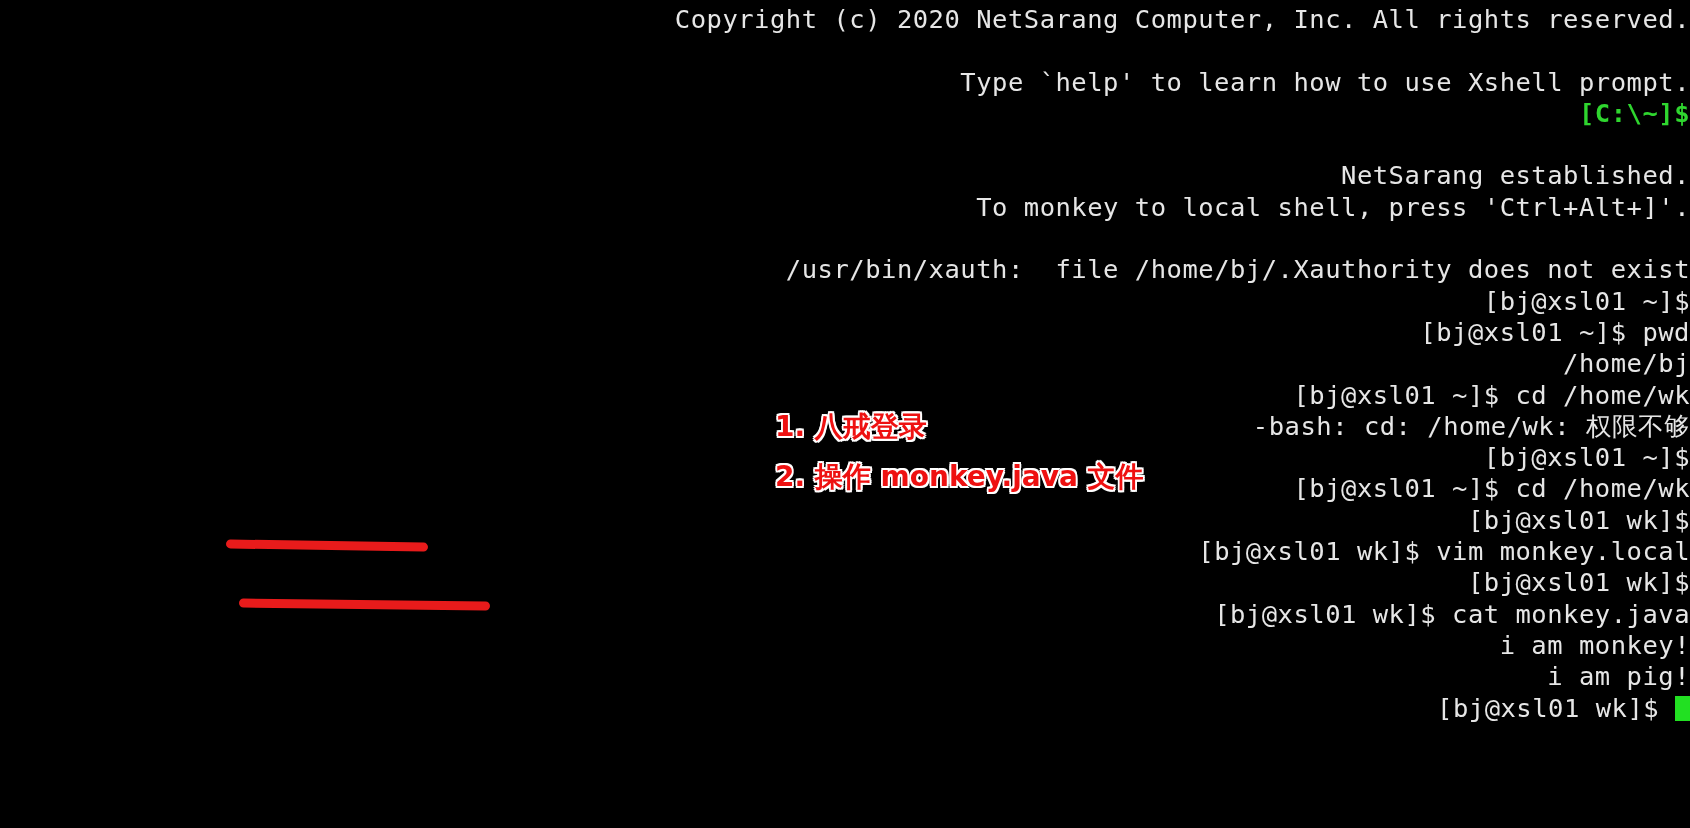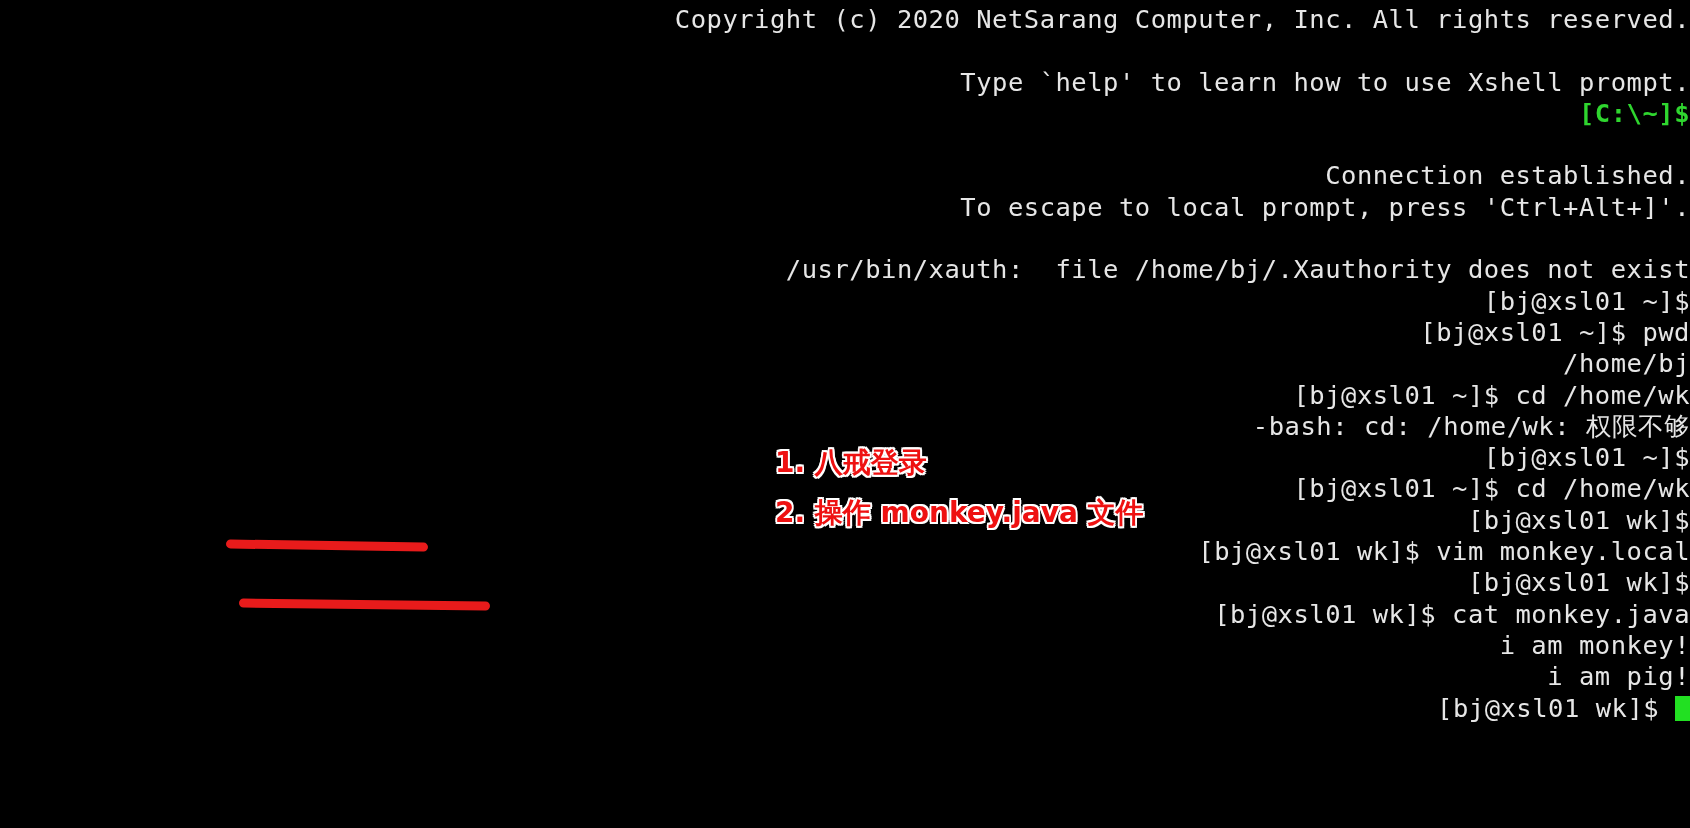--- a/index.html
+++ b/index.html
@@ -66,21 +66,20 @@
     white-space: pre;
     text-shadow:
       -1.6px -1.6px 0 #ffffff,
        1.6px -1.6px 0 #ffffff,
       -1.6px  1.6px 0 #ffffff,
        1.6px  1.6px 0 #ffffff,
        0    -1.8px 0 #ffffff,
        0     1.8px 0 #ffffff,
       -1.8px  0    0 #ffffff,
        1.8px  0    0 #ffffff;
-    margin-top: 36px;
   }
   #annot-line-1 { left: 775px; top: 408px; }
   #annot-line-2 { left: 775px; top: 458px; }
 
   .annot-underline {
     position: absolute;
     height: 9px;
     background: #e81b1b;
     border-radius: 6px;
   }
@@ -102,22 +101,22 @@
 
 <div id="terminal-window">
 
   <div id="terminal-screen">
 
     <span class="term-line c-white">Copyright (c) 2020 NetSarang Computer, Inc. All rights reserved.</span>
     <span class="term-line blank"></span>
     <span class="term-line c-white">Type `help' to learn how to use Xshell prompt.</span>
     <span class="term-line c-green">[C:\~]$</span>
     <span class="term-line blank"></span>
-    <span class="term-line c-white">Connection established.</span>
-    <span class="term-line c-white">To escape to local prompt, press 'Ctrl+Alt+]'.</span>
+    <span class="term-line c-white">NetSarang established.</span>
+    <span class="term-line c-white">To monkey to local shell, press 'Ctrl+Alt+]'.</span>
     <span class="term-line blank"></span>
     <span class="term-line c-white">/usr/bin/xauth:  file /home/bj/.Xauthority does not exist</span>
     <span class="term-line c-white">[bj@xsl01 ~]$</span>
     <span class="term-line c-white">[bj@xsl01 ~]$ pwd</span>
     <span class="term-line c-white">/home/bj</span>
     <span class="term-line c-white">[bj@xsl01 ~]$ cd /home/wk</span>
     <span class="term-line c-white">-bash: cd: /home/wk: 权限不够</span>
     <span class="term-line c-white">[bj@xsl01 ~]$</span>
     <span class="term-line c-white">[bj@xsl01 ~]$ cd /home/wk</span>
     <span class="term-line c-white">[bj@xsl01 wk]$</span>

